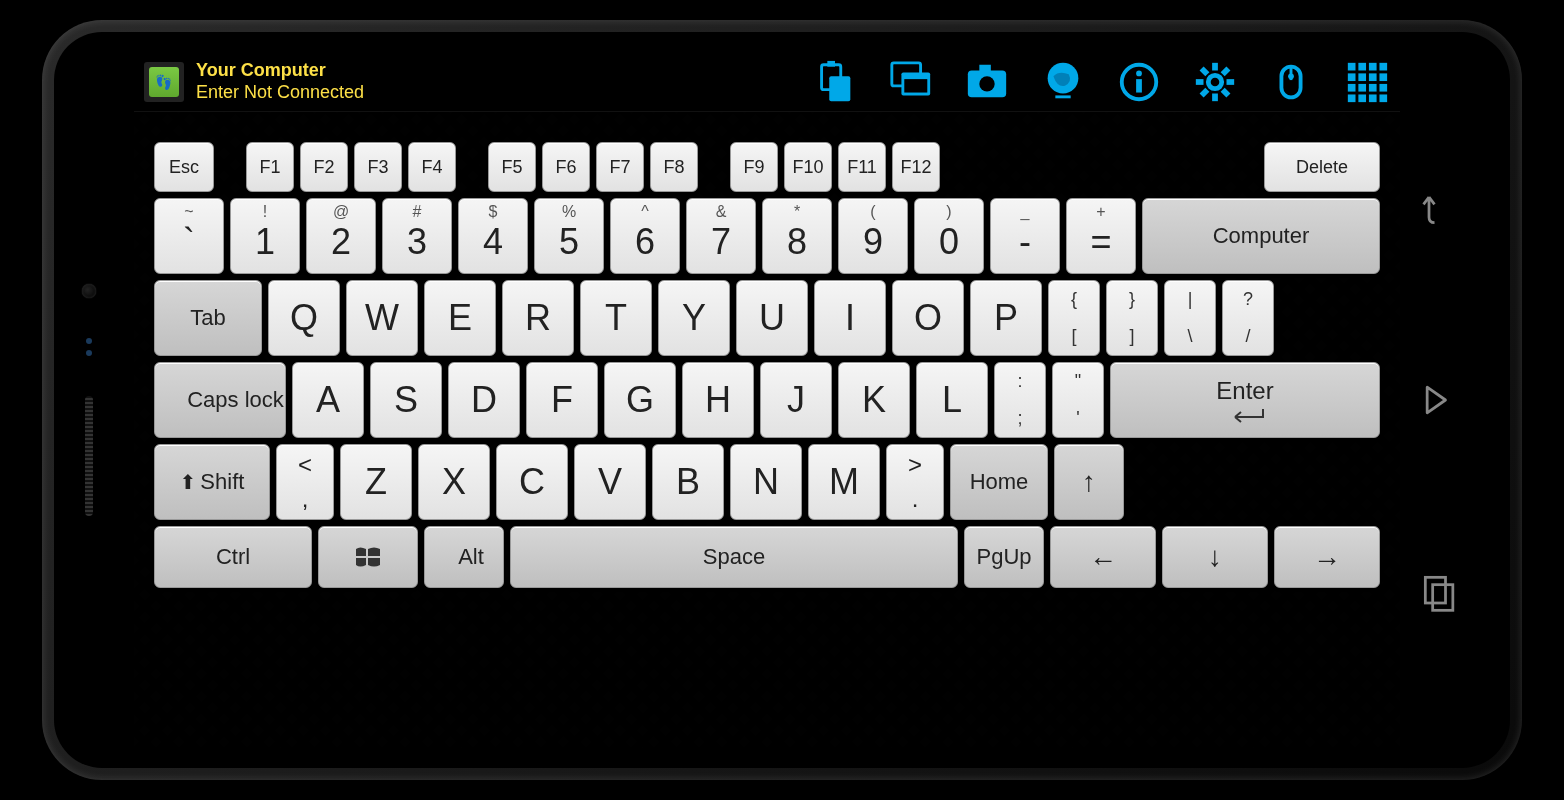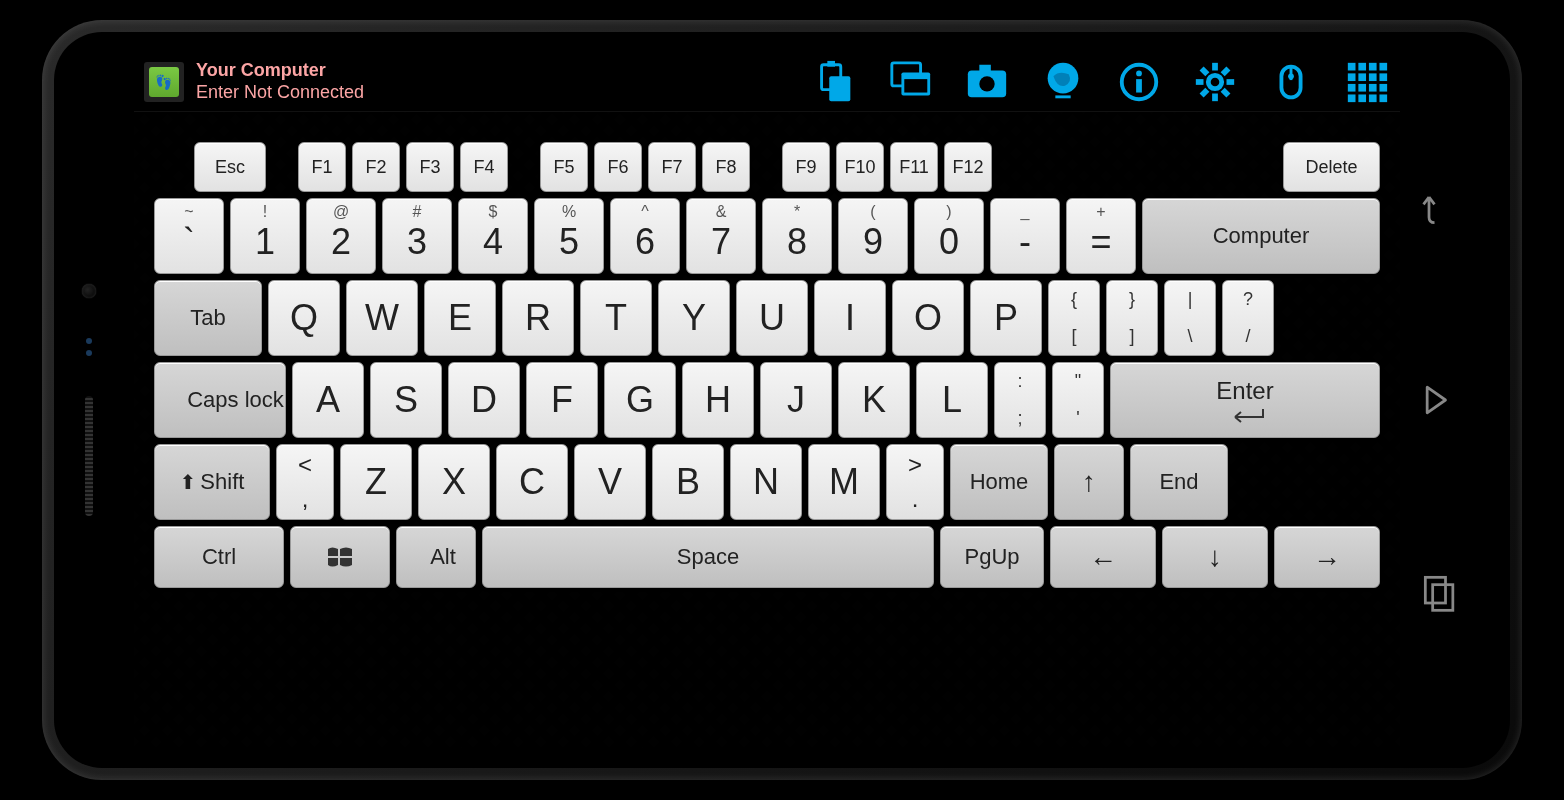--- a/index.html
+++ b/index.html
@@ -74,21 +74,21 @@
   }
   .app-icon-inner {
     width: 30px; height: 30px;
     background: linear-gradient(180deg, #7ac943, #5fa92e);
     border-radius: 3px;
     position: relative;
   }
   .app-icon-inner::after {
     content: "👣"; font-size: 14px; position: absolute; left: 50%; top: 50%; transform: translate(-50%,-50%);
   }
-  .title-block { color: #fca5a5; font-size: 18px; line-height: 1.2; font-weight: bold; }
+  .title-block { color: #fde047; font-size: 18px; line-height: 1.2; font-weight: bold; }
   .title-block .sub { font-weight: normal; }
   .top-actions { margin-left: auto; display: flex; gap: 30px; align-items: center; }
   .action-icon { width: 46px; height: 46px; display: flex; align-items: center; justify-content: center; fill: #00a8e8; cursor: pointer; }
   .content {
     flex: 1;
     background: repeating-linear-gradient(45deg, #0c0c0c 0 8px, #0a0a0a 8px 16px),
                 repeating-linear-gradient(-45deg, #0c0c0c 0 8px, #0a0a0a 8px 16px);
     background-blend-mode: multiply;
     padding: 30px 20px 14px 20px;
     display: flex;
@@ -107,22 +107,22 @@
     font-size: 26px;
     color: #222;
     height: 76px;
     flex: 0 0 auto;
     position: relative;
     cursor: pointer;
   }
   .key.dark { background: linear-gradient(180deg, #d6d6d6, #bfbfbf); }
   .row-fn .key { height: 50px; font-size: 18px; }
   .k-fn { width: 48px; }
-  .k-esc { width: 72px; font-size: 22px; margin-left: 40px; }
-  .k-del { width: 97px; font-size: 22px; }
+  .k-esc { width: 60px; font-size: 22px; }
+  .k-del { width: 116px; font-size: 22px; }
   .fn-gap { width: 20px; }
   .fn-gap-lg { flex: 1; }
 
   .k-num { width: 70px; }
   .k-num .top { position: absolute; top: 4px; left: 50%; transform: translateX(-50%); font-size: 16px; color: #555; }
   .k-num .bot { font-size: 36px; margin-top: 12px; }
   .k-bksp { flex: 1; font-size: 22px; }
 
   .k-tab { width: 108px; font-size: 22px; }
   .k-letter { width: 72px; font-size: 36px; }
@@ -131,25 +131,25 @@
   .k-sym .bot { position: absolute; bottom: 8px; font-size: 18px; color: #333; }
 
   .k-caps { width: 132px; font-size: 22px; padding-left: 31px; }
   .k-enter { flex: 1; font-size: 24px; display: flex; flex-direction: column; align-items: center; justify-content: center; gap: 2px; }
 
   .k-shift { width: 116px; font-size: 22px; }
   .k-angle { width: 58px; }
   .k-nav { width: 98px; font-size: 22px; }
   .k-arr { width: 70px; font-size: 28px; }
 
-  .k-ctrl { width: 130px; font-size: 22px; }
+  .k-ctrl { width: 158px; font-size: 22px; }
   .k-win { width: 100px; }
   .k-alt { width: 80px; font-size: 22px; padding-left: 14px; }
   .k-space { flex: 1; font-size: 22px; }
-  .k-pg { width: 104px; font-size: 22px; }
+  .k-pg { width: 80px; font-size: 22px; }
   .k-arr2 { width: 106px; font-size: 28px; }
   .row-bottom .key { height: 62px; }
 
   .nav-buttons {
     width: 80px;
     display: flex;
     flex-direction: column;
     justify-content: space-around;
     align-items: center;
     padding: 60px 0;
@@ -413,21 +413,20 @@
           <div class="key k-letter">V</div>
           <div class="key k-letter">B</div>
           <div class="key k-letter">N</div>
           <div class="key k-letter">M</div>
           <div class="key k-angle">
               <span style="position:absolute;top:6px;font-size:24px">&gt;</span>
               <span style="position:absolute;bottom:6px;font-size:24px">.</span>
             </div>
           <div class="key dark k-nav">Home</div>
           <div class="key dark k-arr">↑</div>
-          <div class="key dark k-nav">End</div>
         </div>
 
         <div class="kb-row row-bottom">
           <div class="key dark k-ctrl">Ctrl</div>
           <div class="key dark k-win">
             <svg width="32" height="32" viewBox="0 0 32 32">
                 <g fill="#333">
                   <path d="M4 8 Q8 5 14 8 L14 15 L4 15 Z"></path>
                   <path d="M16 8 Q22 5 28 8 L28 15 L16 15 Z"></path>
                   <path d="M4 17 L14 17 L14 24 Q8 27 4 24 Z"></path>

